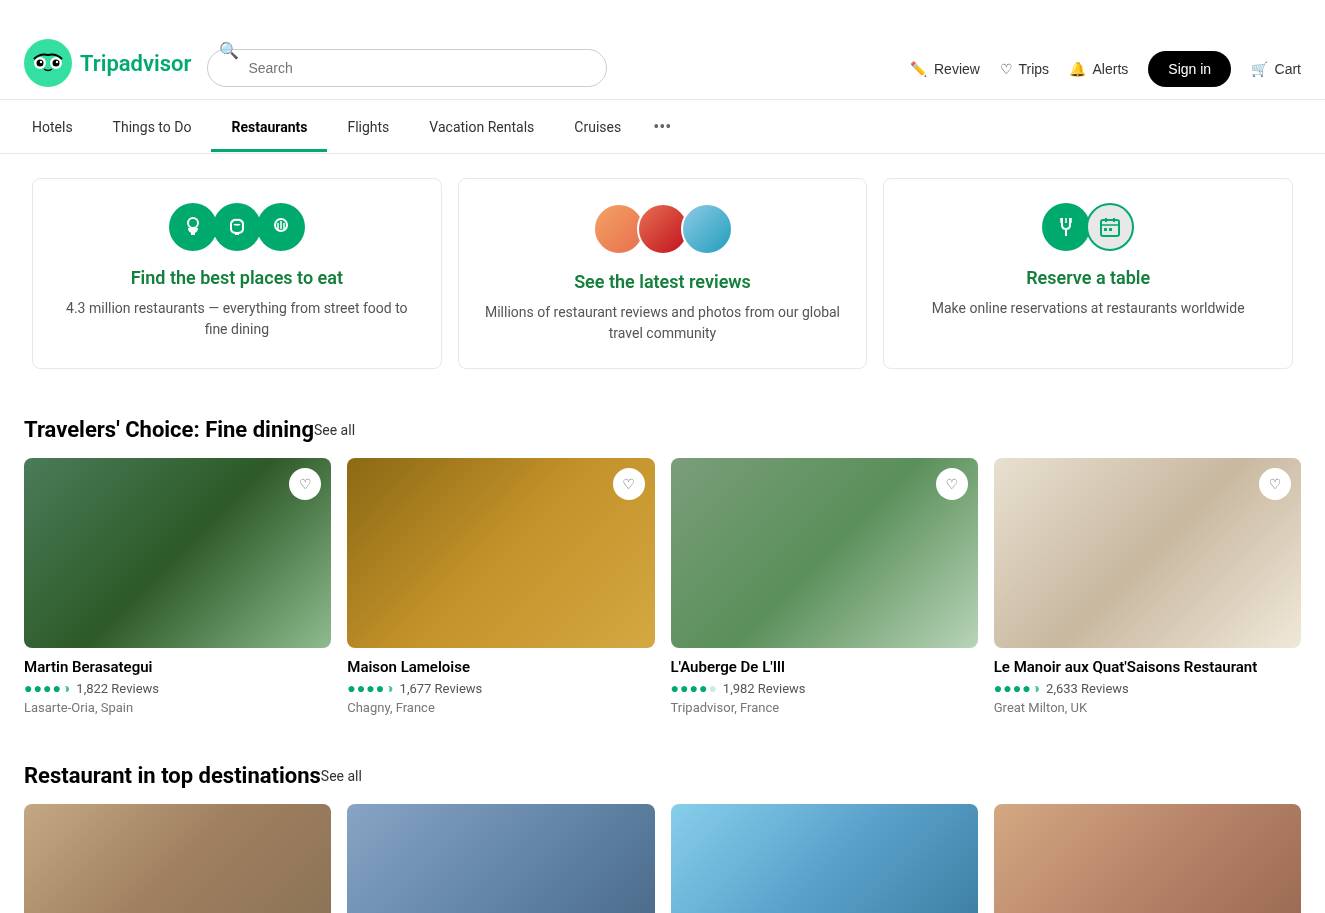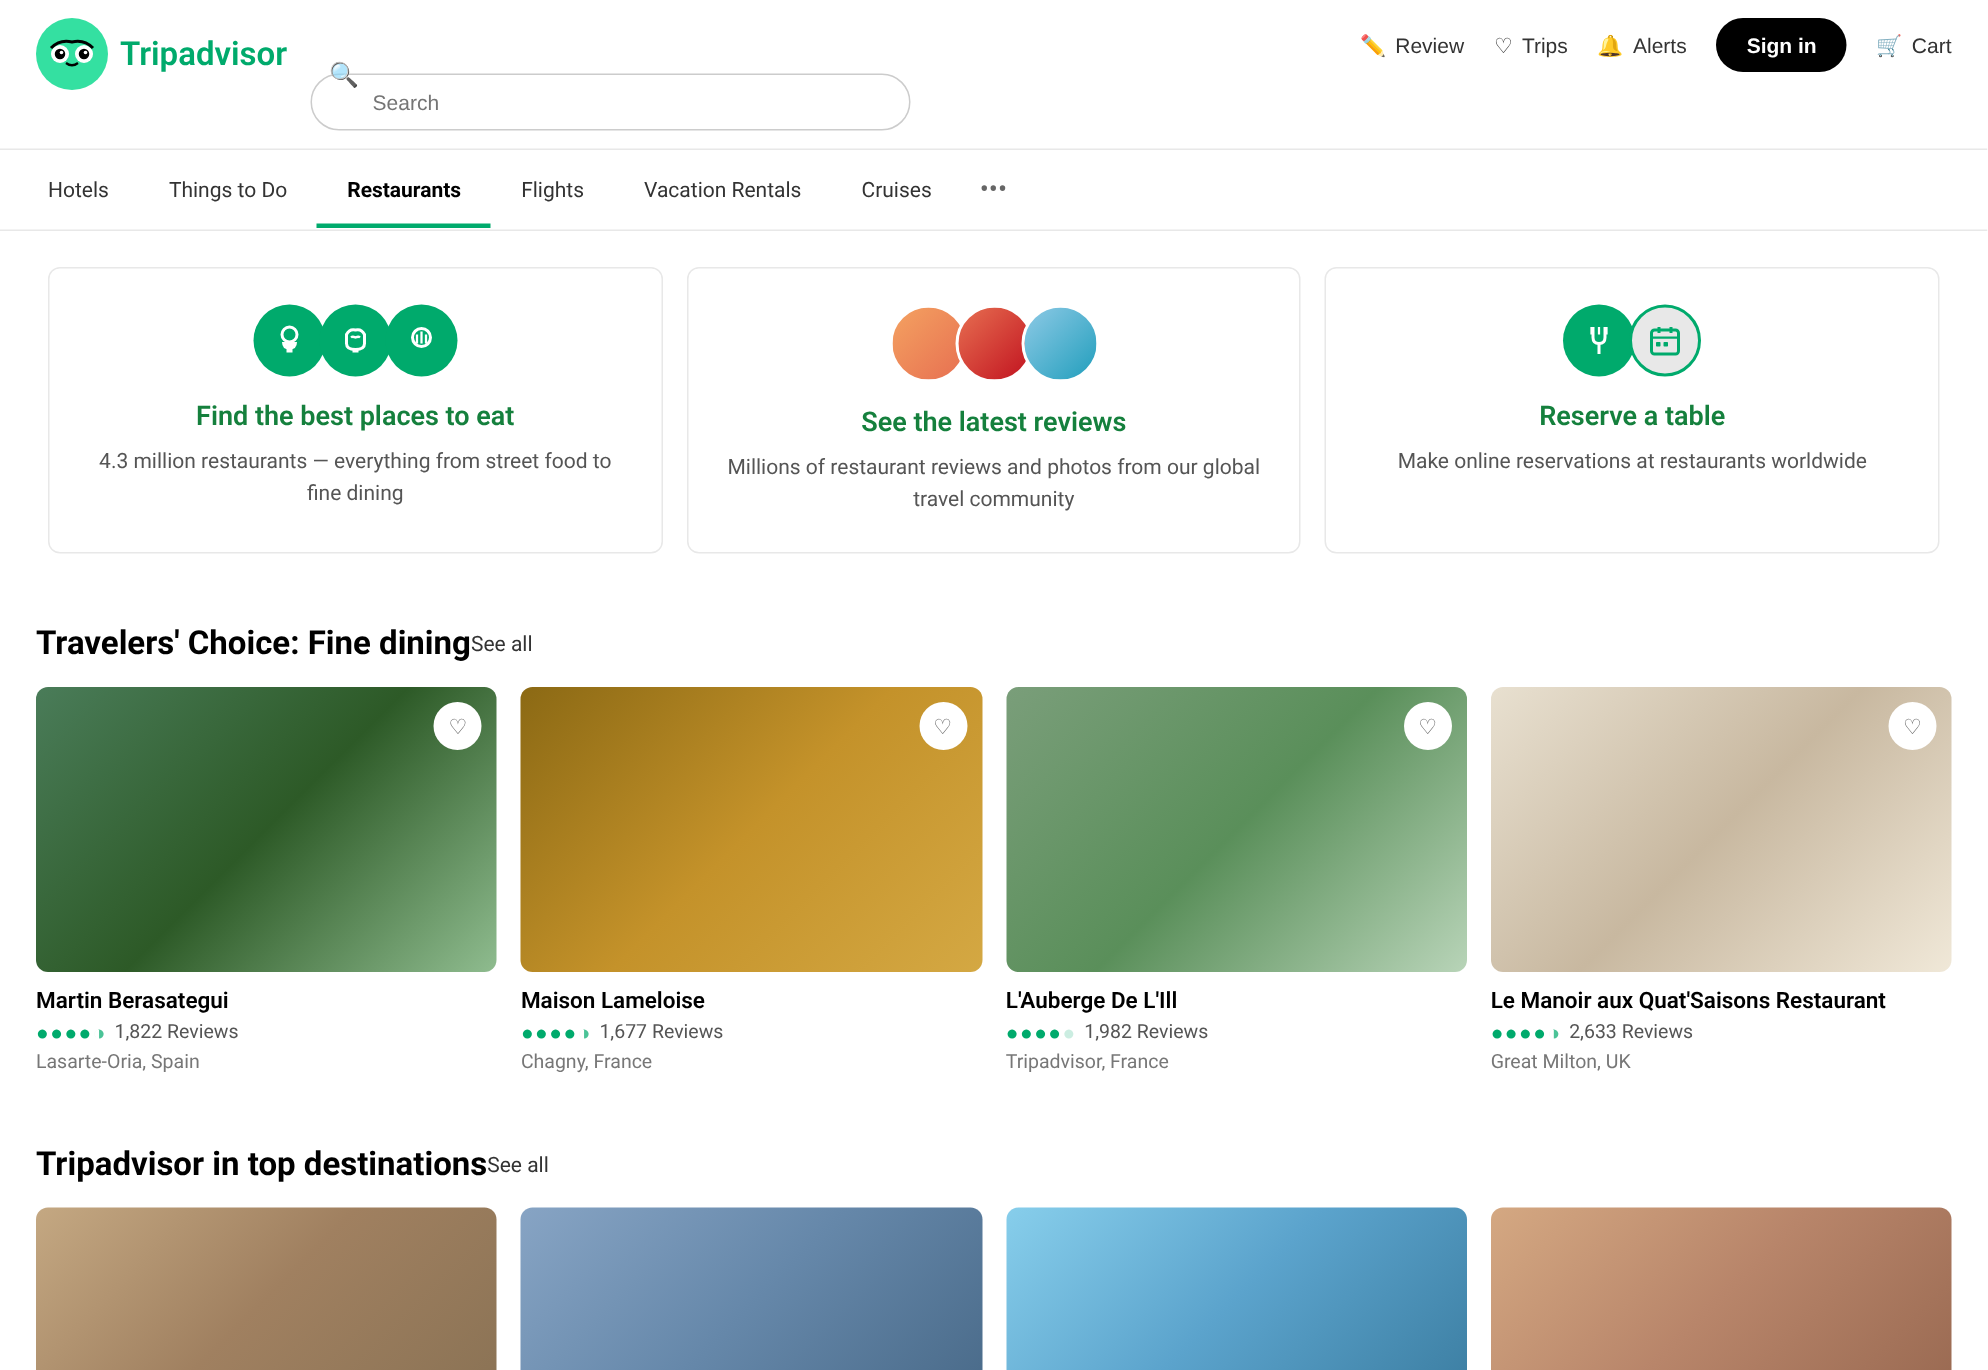--- a/index.html
+++ b/index.html
@@ -1,28 +1,28 @@
 <!DOCTYPE html>
 <html><head>
   <meta charset="utf-8">
   <style>
     * { box-sizing: border-box; margin: 0; padding: 0; }
     body { font-family: -apple-system, BlinkMacSystemFont, 'Segoe UI', Roboto, sans-serif; background: #fff; color: #333; }
 
     
-    .header { display: flex; align-items: flex-start; padding: 12px 24px; border-bottom: 1px solid #e8e8e8; gap: 16px; }
+    .header { display: flex; align-items: flex-end; padding: 12px 24px; border-bottom: 1px solid #e8e8e8; gap: 16px; }
     .logo { display: flex; align-items: center; gap: 8px; text-decoration: none; }
     .logo-icon { width: 48px; height: 48px; }
     .logo-text { font-size: 22px; font-weight: 600; color: #00aa6c; }
     .search-bar { flex: 1; max-width: 400px; position: relative; }
     .search-bar input { width: 100%; padding: 10px 16px 10px 40px; border: 1px solid #ccc; border-radius: 24px; font-size: 14px; outline: none; margin-top: 37px; }
     .search-icon-wrap { position: absolute; left: 12px; top: 50%; transform: translateY(-50%); color: #666; }
     .header-actions { margin-left: auto; display: flex; align-items: center; gap: 20px; }
     .header-action { display: flex; align-items: center; gap: 6px; font-size: 14px; color: #333; cursor: pointer; text-decoration: none; background: none; border: none; }
-    .signin-btn { background: #000; color: #fff; padding: 10px 20px; border-radius: 24px; font-size: 14px; font-weight: 700; cursor: pointer; border: none; }
+    .signin-btn { background: #000; color: #fff; padding: 10px 20px; border-radius: 24px; font-size: 14px; font-weight: 400; cursor: pointer; border: none; }
     
     
     .nav { display: flex; align-items: center; padding: 0 12px; border-bottom: 1px solid #e8e8e8; gap: 0; }
     .nav-item { padding: 16px 20px; font-size: 14px; color: #333; cursor: pointer; text-decoration: none; position: relative; white-space: nowrap; }
     .nav-item.active { font-weight: 700; color: #000; }
     .nav-item.active::after { content: ''; position: absolute; bottom: -1px; left: 0; right: 0; height: 3px; background: #00aa6c; }
     .nav-more { padding: 16px 12px; cursor: pointer; font-size: 18px; color: #666; }
 
     
     .feature-section { display: flex; gap: 0; padding: 24px; }
@@ -256,21 +256,21 @@
           <span class="star">●</span>
           <span class="star" style="opacity:0.7">◑</span>
         </div>
         <span class="reviews-count">2,633 Reviews</span>
       </div>
       <div class="card-location">Great Milton, UK</div>
     </div>
   </div>
 
 <div class="section-header">
-  <h2 class="section-title">Tripadvisor in top destinations</h2>
+  <h2 class="section-title">Restaurant in top destinations</h2>
   <a class="see-all" href="#">See all</a>
 </div>
 
 <div class="dest-cards-row" id="dest-cards">
     <div class="dest-card img-london"></div>
     <div class="dest-card img-paris"></div>
     <div class="dest-card img-dubai"></div>
     <div class="dest-card img-istanbul"></div>
   </div>
 

